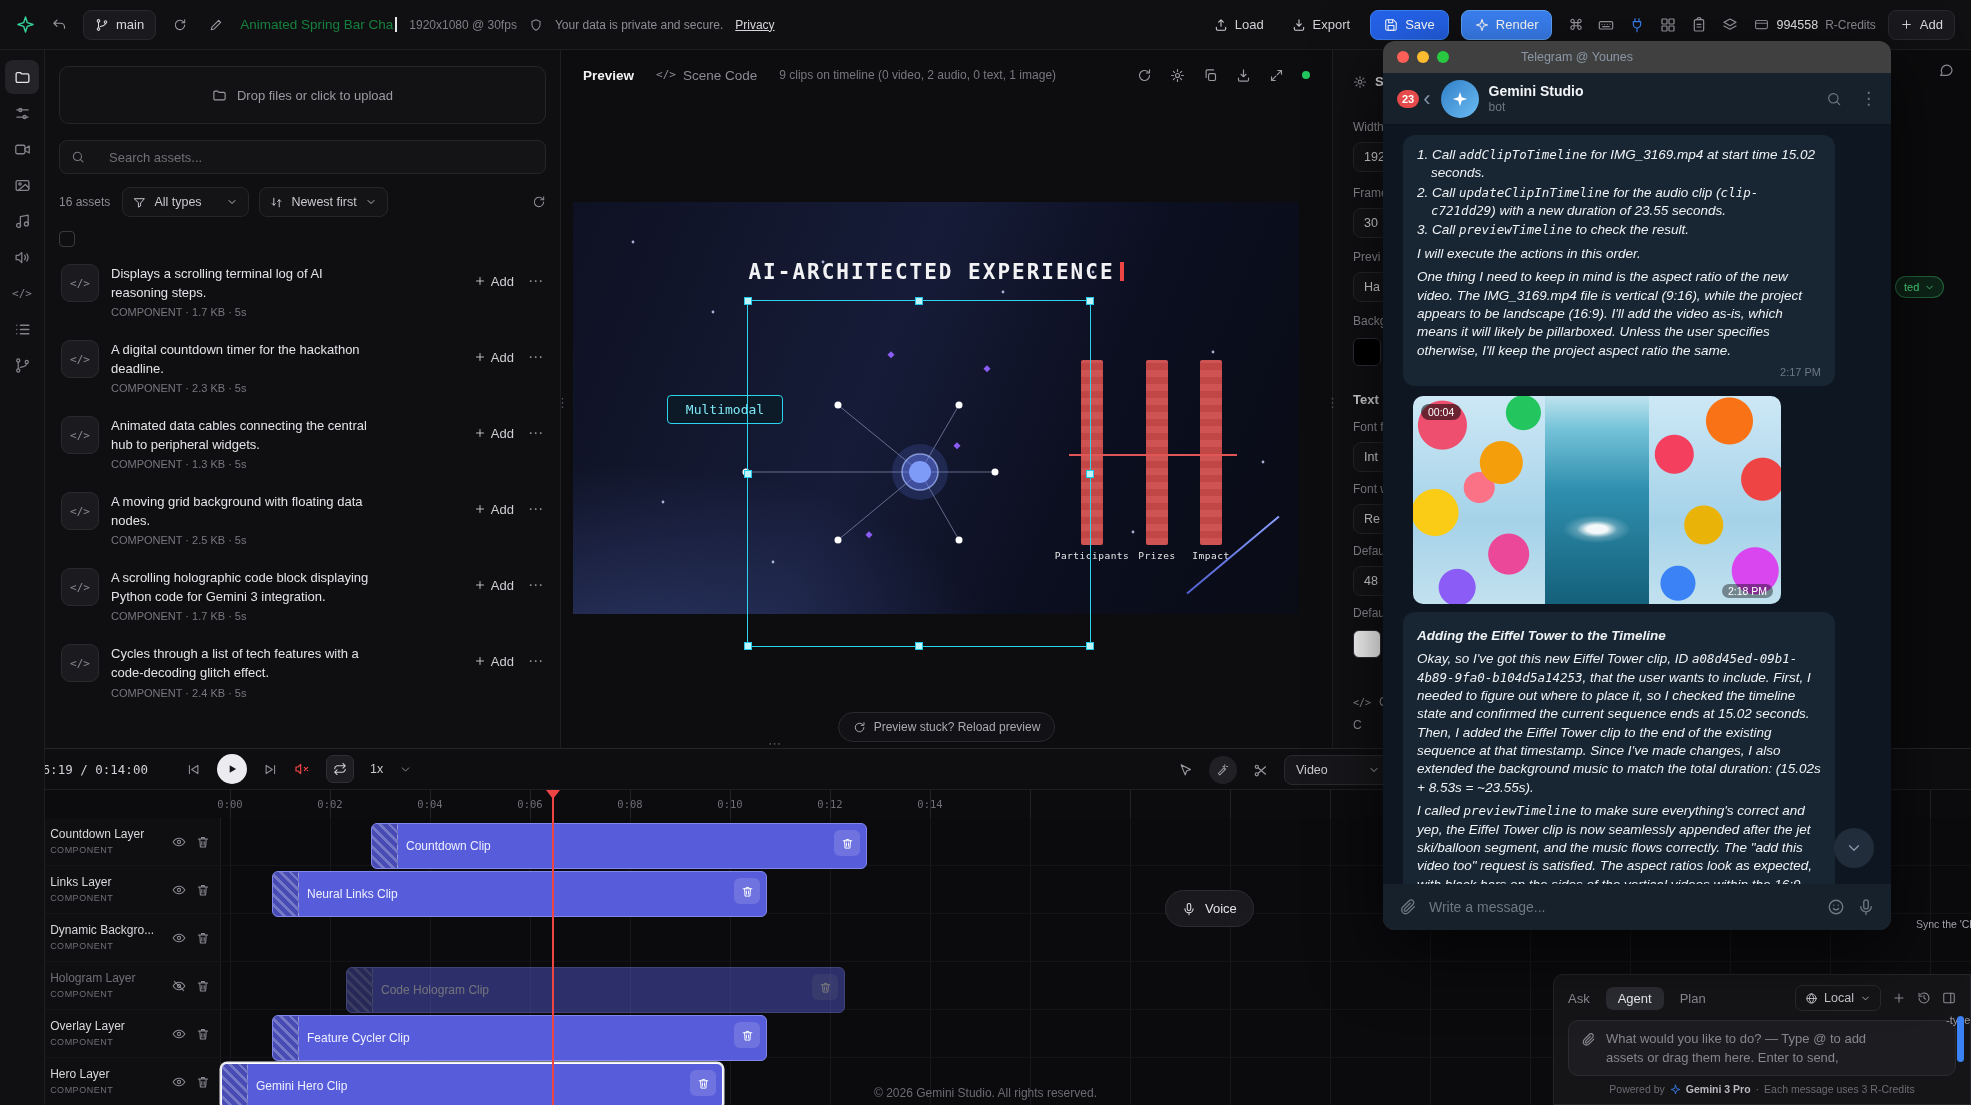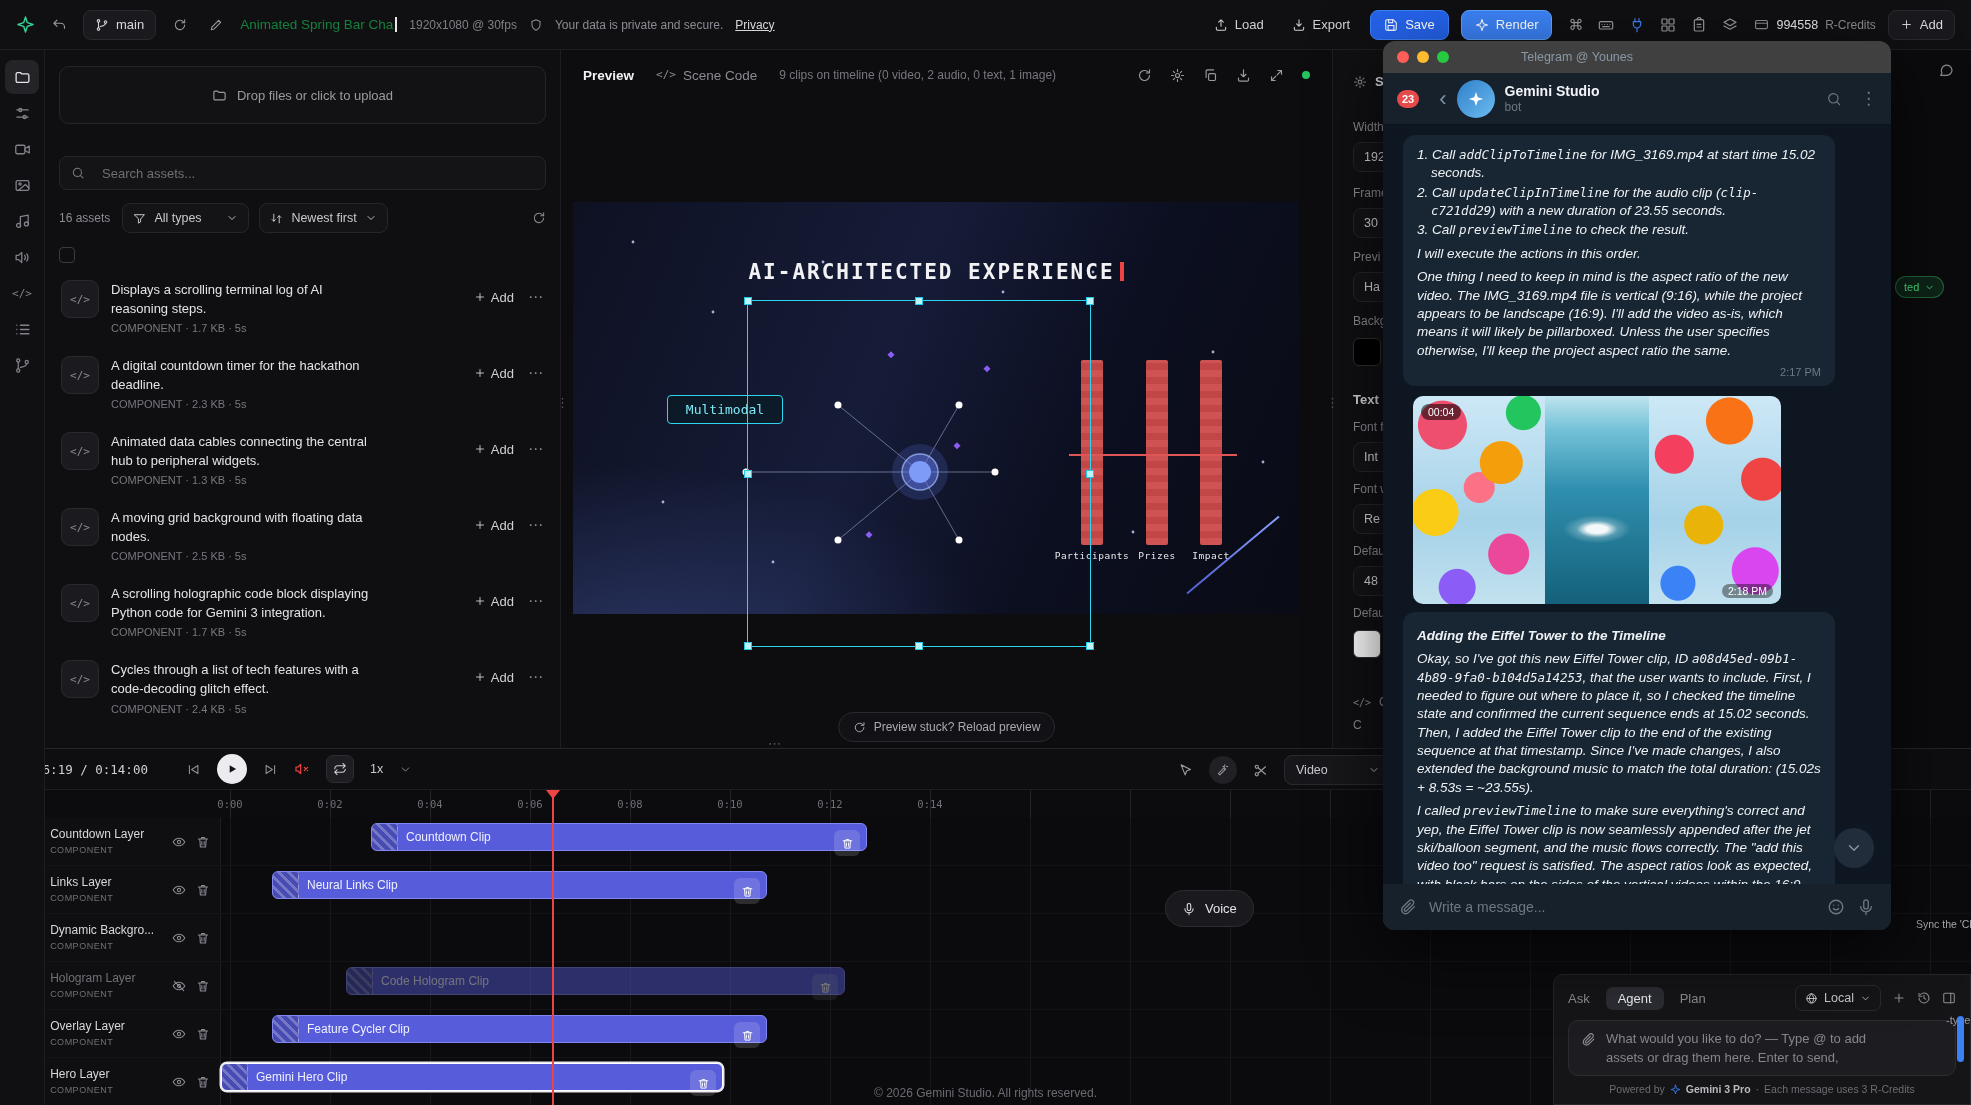--- a/index.html
+++ b/index.html
@@ -27,21 +27,21 @@
 .credits{display:inline-flex;align-items:center;gap:7px}
 .credits .val{font-size:12.5px;color:#e7e7ea}
 .credits .unit{font-size:12px;color:#8b8b93}
 
 .lrail{position:absolute;left:0;top:50px;width:45px;height:1055px;background:#101013;border-right:1px solid #1e1e22;display:flex;flex-direction:column;align-items:center;padding-top:10px;gap:2px;z-index:5}
 .rail-btn{width:34px;height:34px;border-radius:8px;display:flex;align-items:center;justify-content:center;color:#82828a}
 .rail-btn.sel{background:#232328;color:#e7e7ea}
 
 .assets{position:absolute;left:45px;top:50px;width:516px;height:698px;background:#0f0f12;border-right:1px solid #1e1e22;z-index:4;padding:16px 14px 0}
 .dropzone{height:58px;border:1px solid #26262a;border-radius:10px;display:flex;align-items:center;justify-content:center;gap:10px;color:#9a9aa2;font-size:13px;background:#121215}
-.searchbox{margin-top:32px;height:34px;border:1px solid #26262a;background:#141417;border-radius:8px;display:flex;align-items:center;gap:17px;padding:0 11px;color:#77777e}
+.searchbox{margin-top:16px;height:34px;border:1px solid #26262a;background:#141417;border-radius:8px;display:flex;align-items:center;gap:24px;padding:0 11px;color:#77777e}
 .searchbox input{flex:1;background:transparent;border:0;outline:0;color:#e7e7ea;font-size:13px;font-family:inherit}
 .searchbox input::placeholder{color:#6f6f76}
 .filterrow{margin-top:13px;display:flex;align-items:center;gap:10px}
 .filterrow .cnt{font-size:12px;color:#8b8b93;flex:none;margin-right:2px}
 .selpill{display:inline-flex;align-items:center;gap:8px;height:30px;padding:0 10px;border:1px solid #26262a;border-radius:8px;background:#141417;font-size:12.5px;color:#c9c9ce}
 .selpill .grow{min-width:64px}
 .checkbox{margin-top:14px;width:16px;height:16px;border:1.5px solid #3a3a40;border-radius:4px}
 .alist{margin-top:6px}
 .aitem{display:flex;gap:12px;padding:11px 2px;align-items:flex-start}
 .aic{width:38px;height:38px;border-radius:9px;background:#1b1b1f;border:1px solid #2a2a2e;display:flex;align-items:center;justify-content:center;color:#8b8b93;font-size:11px;flex:none}
@@ -94,21 +94,21 @@
 .rlab{position:absolute;top:8px;width:32px;text-align:center;font-size:10.5px;color:#6f6f76;font-family:"DejaVu Sans Mono",monospace}
 .tracks{position:absolute;left:0;top:818px;width:1971px;height:287px;background:#0b0b0e;z-index:2}
 .grid{position:absolute;left:221px;top:0;right:0;bottom:0;background-image:linear-gradient(90deg,#17171c 0 1px,transparent 1px);background-size:100px 100%;background-position:9px 0}
 .trow{position:absolute;left:0;width:1971px;height:48px;border-bottom:1px solid #141418}
 .thead{position:absolute;left:0;top:0;width:221px;height:100%;background:#0f0f12;border-right:1px solid #1e1e22;display:flex;align-items:center;gap:8px;padding:0 10px 0 8px}
 .drag{color:#5f5f66;font-size:11px}
 .tcodeic{color:#8b8b93;font-size:10px;font-family:"DejaVu Sans Mono",monospace}
 .tnm{font-size:12px;color:#d8d8dc;line-height:1.1;white-space:nowrap;overflow:hidden;max-width:108px}
 .ttp{font-size:9px;color:#6f6f76;letter-spacing:.5px;margin-top:3px}
 .thact{margin-left:auto;display:flex;gap:10px;color:#8b8b93}
-.clip{position:absolute;top:5px;height:28px;background:#575cdb;border:1px solid #8287ee;border-radius:6px;display:flex;align-items:center;z-index:2}
+.clip{position:absolute;top:5px;height:46px;background:#575cdb;border:1px solid #8287ee;border-radius:6px;display:flex;align-items:center;z-index:2}
 .clip .stripes{position:absolute;left:0;top:0;bottom:0;width:26px;border-radius:5px 0 0 5px;background:rgba(0,0,0,.18) repeating-linear-gradient(45deg,rgba(255,255,255,.25) 0 2.5px,transparent 2.5px 7px);border-right:1px solid rgba(255,255,255,.25)}
 .cliplab{margin-left:34px;font-size:12px;color:#eef0ff;white-space:nowrap}
 .clipdel{position:absolute;right:6px;top:6px;width:26px;height:26px;border-radius:6px;background:rgba(255,255,255,.14);display:flex;align-items:center;justify-content:center;color:#fff}
 .clip.dimc{opacity:.45}
 .clip.selc{border-color:#ffffff;box-shadow:0 0 0 1.5px #e9e9ee}
 .hidden-t .tnm{color:#6f6f76}
 .playhead{position:absolute;left:552px;top:796px;width:2px;height:309px;background:#ef4444;z-index:5}
 .phtri{position:absolute;left:546px;top:790px;width:0;height:0;border-left:7px solid transparent;border-right:7px solid transparent;border-top:9px solid #ef4444;z-index:5}
 .voice{position:absolute;left:1165px;top:890px;height:37px;padding:0 16px;border-radius:19px;background:rgba(27,27,32,.95);border:1px solid #2c2c31;display:inline-flex;align-items:center;gap:9px;font-size:13px;color:#e3e3e7;z-index:6}
 .sitefooter{position:absolute;left:0;top:1086px;width:1971px;text-align:center;font-size:12px;color:#6b6b72;z-index:3}
@@ -129,21 +129,21 @@
 .aph{color:#85858d;font-size:13px;line-height:1.45}
 .apowered{margin-top:7px;display:flex;align-items:center;justify-content:center;gap:5px;font-size:10.5px;color:#6c6c73}
 .apowered .model{color:#b9b9c0;font-weight:bold}
 
 .tg{position:absolute;left:1383px;top:41px;width:508px;height:889px;background:#404040;border-radius:12px;box-shadow:0 22px 70px rgba(0,0,0,.65);z-index:20;overflow:hidden;font-style:normal}
 .tg-titlebar{position:relative;height:32px;display:flex;align-items:center;padding:0 14px;gap:8px}
 .tl{width:12px;height:12px;border-radius:50%}
 .tl.r{background:#ff5f57}.tl.y{background:#febc2e}.tl.g{background:#28c840}
 .tg-title{position:absolute;left:0;right:120px;text-align:center;font-size:12.5px;color:#8a97a5;pointer-events:none}
 .tg-header{height:52px;display:flex;align-items:center;gap:10px;padding:0 14px;background:#17212b;border-bottom:1px solid #0b131b}
-.tg-back{display:flex;align-items:center;gap:20px;color:#7f93a5}
+.tg-back{display:flex;align-items:center;gap:4px;color:#7f93a5}
 .tg-badge{background:#e64a4a;color:#fff;font-size:11px;font-weight:bold;height:18px;min-width:18px;padding:0 5px;border-radius:9px;display:flex;align-items:center;justify-content:center}
 .tg-chev{font-size:22px;line-height:1;color:#7f93a5}
 .tg-avatar{width:38px;height:38px;border-radius:50%;background:linear-gradient(135deg,#2f7fc9,#6cbcf2);display:flex;align-items:center;justify-content:center;color:#fff;flex:none}
 .tg-name{font-size:14px;font-weight:bold;color:#f2f5f8}
 .tg-status{font-size:12px;color:#6d7883;margin-top:1px}
 .tg-hicons{margin-left:auto;display:flex;align-items:center;gap:18px;color:#6d7883}
 .tg-chat{position:absolute;left:0;right:0;top:84px;bottom:46px;background:#0e1621;padding:10px 20px 0;overflow:hidden}
 .bubble{width:432px;background:#182533;border-radius:12px;padding:10px 14px 6px;font-style:italic;font-size:13.5px;line-height:1.36;color:#eef2f5}
 .bubble p{margin:5px 0}
 .bubble .hang{margin:1px 0;padding-left:14px;text-indent:-14px}

